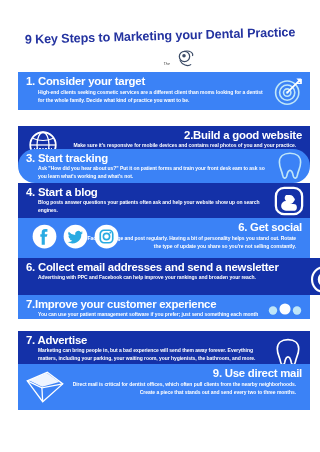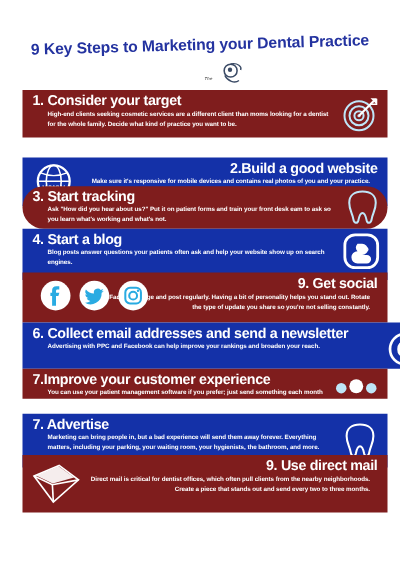--- a/index.html
+++ b/index.html
@@ -99,21 +99,21 @@
     top: 72px;
     width: 292px;
     height: 348px;
   }
   .band {
     position: absolute;
     left: 0;
     width: 292px;
     overflow: hidden;
   }
-  .band.light { background: #7f1d1d; }
+  .band.light { background: #3b82f6; }
   .band.dark  { background: #1431a8; }
 
   .band-head {
     position: absolute;
     top: 3px;
     font-weight: bold;
     color: #ffffff;
     font-size: 11.4px;
     letter-spacing: -0.25px;
     white-space: nowrap;
@@ -258,21 +258,21 @@
       <span class="band-icon">
         <svg viewBox="0 0 40 40" width="30" height="30">
           <rect x="2.5" y="2.5" width="35" height="35" rx="11" ry="11" fill="none" stroke="#ffffff" stroke-width="3"></rect>
           <path d="M16 12 h5 a6 6 0 0 1 0 12 h-1 a0 0 0 0 0 0 0 h6 a4.5 4.5 0 0 1 0 9 h-10 a6.5 6.5 0 0 1 0 -13 a6 6 0 0 1 0 -8 z" fill="#ffffff"></path>
           <circle cx="25.5" cy="18" r="1.6" fill="none" stroke="#ffffff" stroke-width="1.4"></circle>
         </svg>
       </span>
     </div>
 
     <div class="band light align-right" id="band-5">
-      <div class="band-head">9. Get social</div>
+      <div class="band-head">6. Get social</div>
       <div class="band-body">Create a Facebook page and post regularly. Having a bit of personality helps you stand out. Rotate the type of update you share so you're not selling constantly.</div>
       <span class="band-icon">
         <span class="social-row">
           <svg class="social-ico" viewBox="0 0 40 40">
             <circle cx="20" cy="20" r="19" fill="#ffffff"></circle>
             <path d="M23.5 20.5 h-3 V33 h-5 V20.5 h-2.2 v-4.3 H15.5 v-2.6 c0 -3.5 1.5 -5.6 5.7 -5.6 h3.5 v4.3 h-2.2 c-1.6 0 -2 0.6 -2 2.1 v1.8 h4.3 z" fill="#29abe2"></path>
           </svg>
           <svg class="social-ico" viewBox="0 0 40 40">
             <circle cx="20" cy="20" r="19" fill="#ffffff"></circle>
             <path d="M32 13.6 a9.5 9.5 0 0 1 -2.9 0.8 a5 5 0 0 0 2.2 -2.8 a10 10 0 0 1 -3.2 1.2 a5 5 0 0 0 -8.6 4.6 a14.2 14.2 0 0 1 -10.3 -5.2 a5 5 0 0 0 1.6 6.7 a4.9 4.9 0 0 1 -2.3 -0.6 a5 5 0 0 0 4 4.9 a5 5 0 0 1 -2.3 0.1 a5 5 0 0 0 4.7 3.5 a10 10 0 0 1 -7.4 2.1 a14.2 14.2 0 0 0 21.8 -12.6 a10 10 0 0 0 2.7 -2.7 z" fill="#29abe2"></path>

